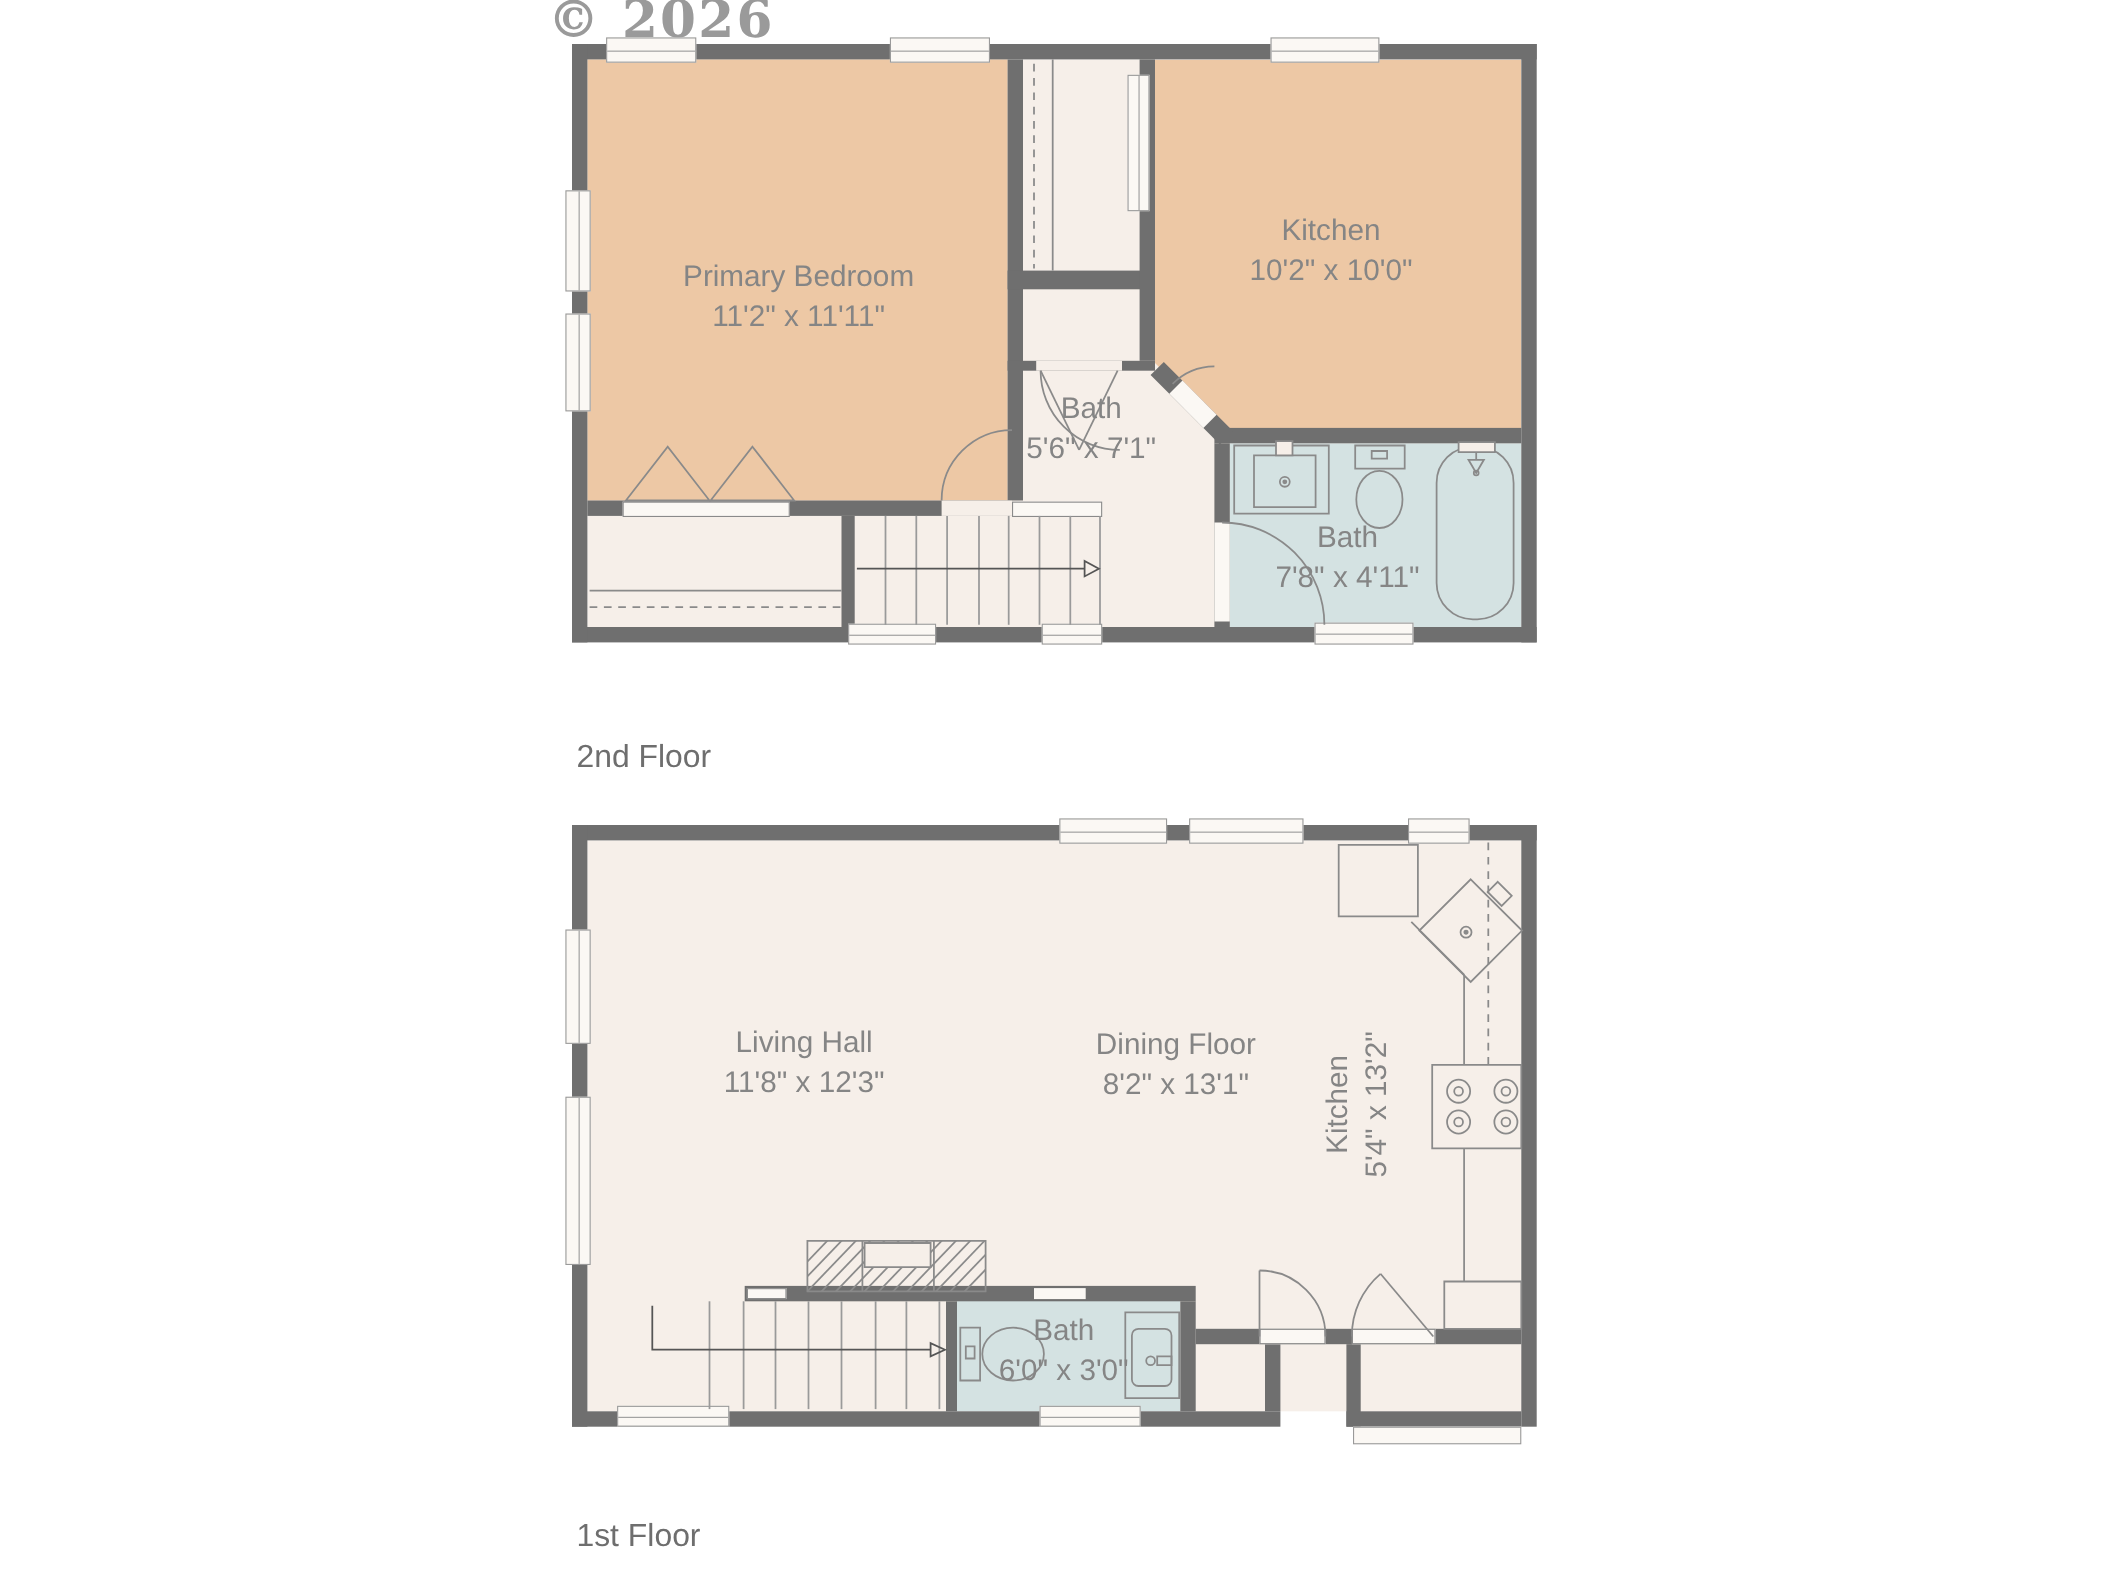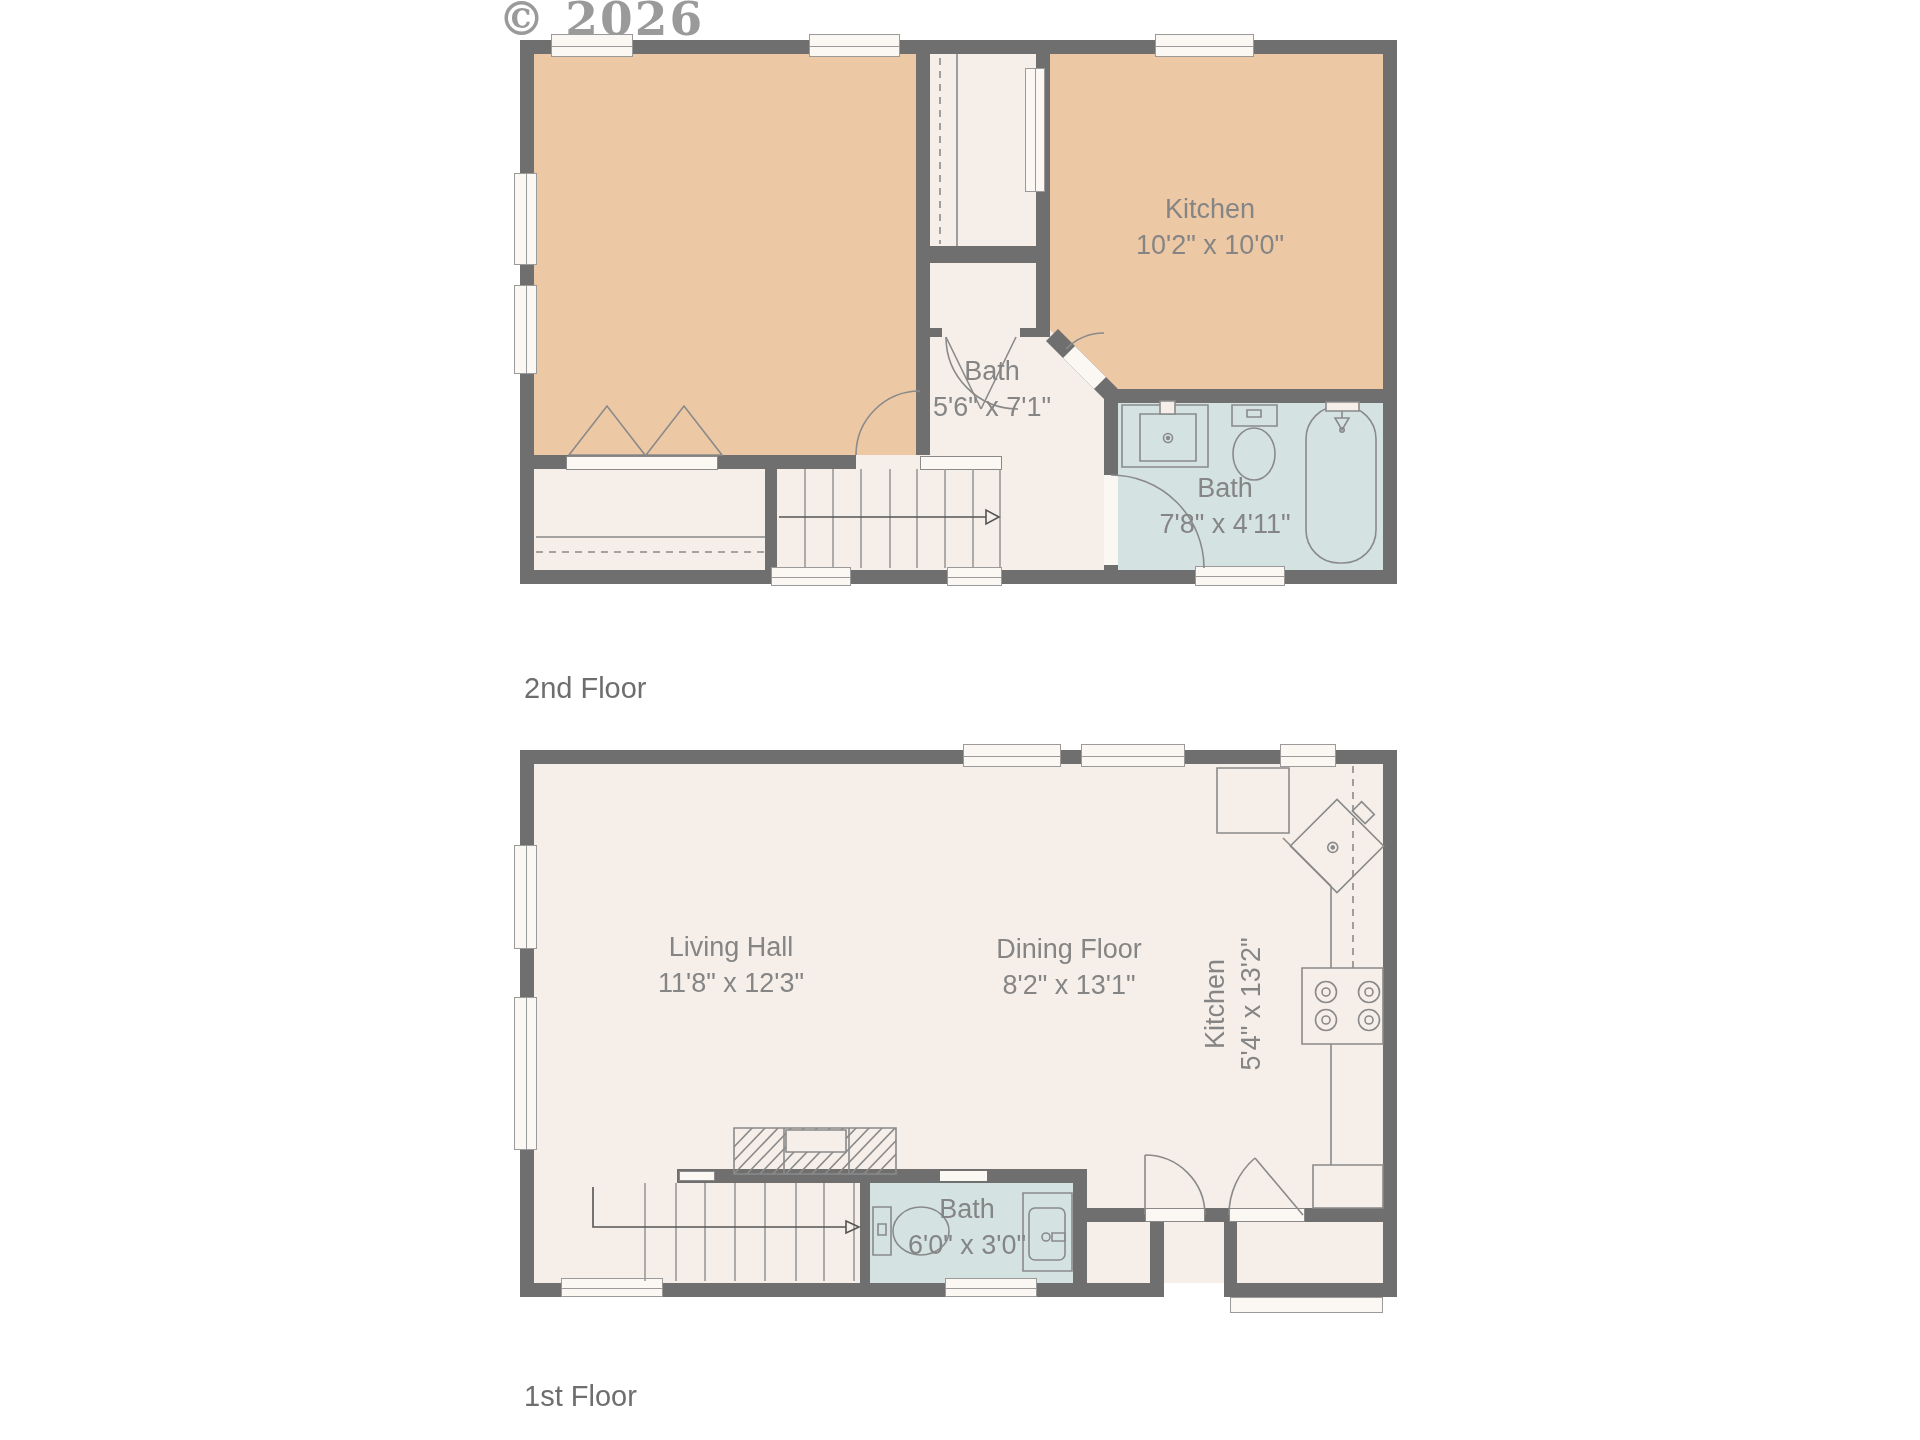--- a/index.html
+++ b/index.html
@@ -129,20 +129,24 @@
       </g>
       <g>
         <rect x="786" y="366" width="70" height="157" rx="33"></rect>
         <rect x="806" y="362" width="33" height="9" fill="#f6efe9"></rect>
         <line x1="822" y1="371" x2="822" y2="378"></line>
         <polygon points="815,378 829,378 822,390"></polygon>
         <circle cx="822" cy="390" r="2.2"></circle>
       </g>
     </svg>
 
+    <div class="room-label" style="left:206px;top:230px;">
+      <div>Primary Bedroom</div>
+      <div>11'2" x 11'11"</div>
+    </div>
     <div class="room-label" style="left:690px;top:188px;">
       <div>Kitchen</div>
       <div>10'2" x 10'0"</div>
     </div>
     <div class="room-label" style="left:472px;top:350px;">
       <div>Bath</div>
       <div>5'6" x 7'1"</div>
     </div>
     <div class="room-label" style="left:705px;top:467px;">
       <div>Bath</div>

